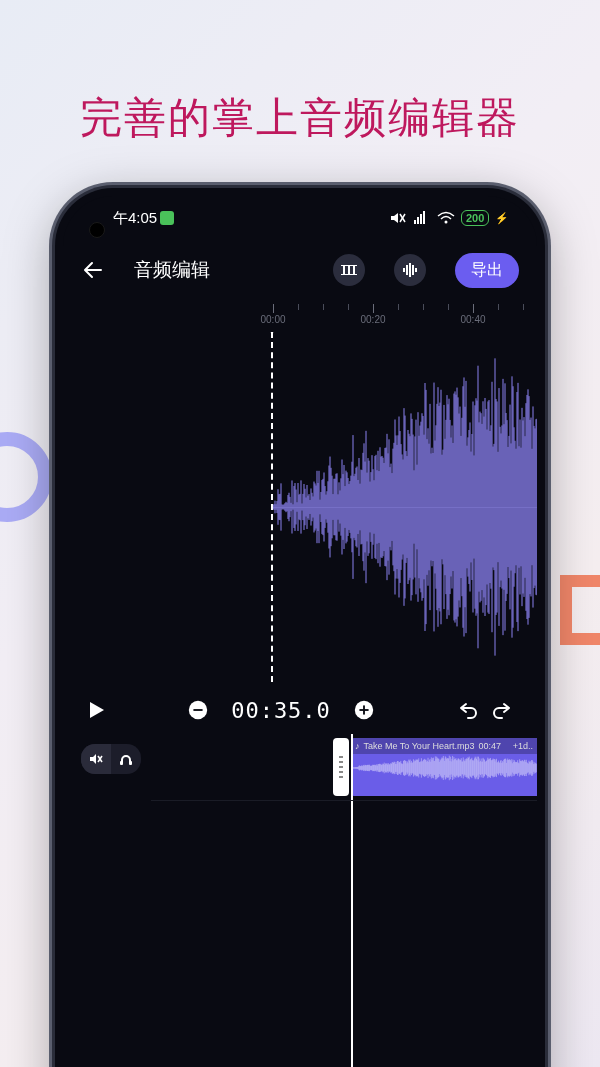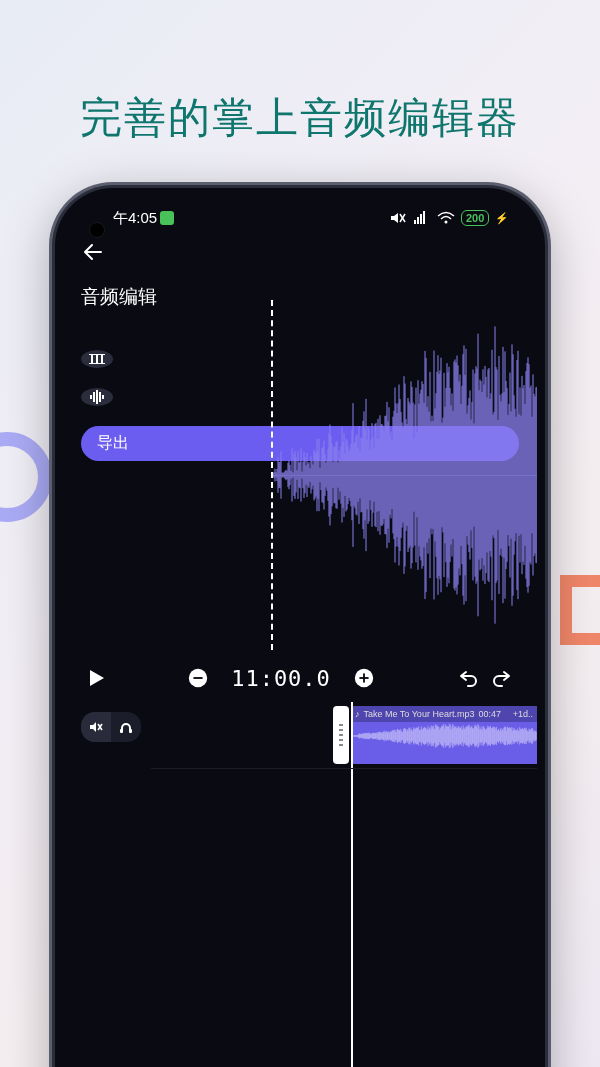--- a/index.html
+++ b/index.html
@@ -5,21 +5,21 @@
 * { margin:0; padding:0; box-sizing:border-box; }
 body {
   width:600px; height:1067px;
   background:linear-gradient(135deg,#e8ecf5 0%,#f2eef5 40%,#f5eef0 70%,#ede8f2 100%);
   font-family:-apple-system,"PingFang SC","Hiragino Sans GB","Microsoft YaHei",sans-serif;
   position:relative; overflow:hidden;
 }
 .hdr-title {
   position:absolute; top:90px; left:0; right:0;
   text-align:center; font-size:42px; font-weight:400;
-  color:#0f766e; letter-spacing:2px;
+  color:#be185d; letter-spacing:2px;
 }
 .deco-circle {
   position:absolute; left:-38px; top:432px;
   width:90px; height:90px; border-radius:50%;
   border:14px solid #9e9ff5; opacity:.85;
 }
 .deco-square {
   position:absolute; right:-30px; top:575px;
   width:70px; height:70px;
   border:12px solid #f07a5a; opacity:.9;
@@ -48,22 +48,22 @@
 .sb-right { margin-left:auto; display:flex; align-items:center; gap:6px; }
 .sb-ic { width:18px; height:14px; display:inline-block; }
 .batt {
   display:flex; align-items:center; gap:2px;
   font-size:11px; color:#4ac25a;
   border:1px solid #4ac25a; border-radius:6px;
   padding:0 4px; height:16px; font-weight:bold;
 }
 
 .navbar {
-  height:60px; display:flex; 
-  padding:0 18px; gap:20px; color:#fff;flex-direction:column;
+  height:60px; display:flex; align-items:center;
+  padding:0 18px; gap:29px; color:#fff;
 }
 .nav-back { width:24px; height:24px; }
 .nav-title { font-size:19px; font-weight:400; }
 .nav-spacer { flex:1; }
 .nav-round {
   width:32px; height:32px; border-radius:50%;
   background:#2b2d3d; display:flex; align-items:center; justify-content:center;
 }
 .nav-export {
   padding:7px 16px; border-radius:18px;
@@ -211,20 +211,36 @@
             <rect x="2" y="7" width="2" height="4" fill="#fff"></rect>
             <rect x="5" y="4" width="2" height="10" fill="#fff"></rect>
             <rect x="8" y="2" width="2" height="14" fill="#fff"></rect>
             <rect x="11" y="4" width="2" height="10" fill="#fff"></rect>
             <rect x="14" y="7" width="2" height="4" fill="#fff"></rect>
           </svg>
     </span>
     <span class="nav-export">导出</span>
   </div>
 
+  <div class="ruler">
+    <span class="tick mj" style="left:210px"></span>
+    <span class="tick-lbl" style="left:210px">00:00</span>
+    <span class="tick" style="left:235px"></span>
+        <span class="tick" style="left:260px"></span>
+        <span class="tick" style="left:285px"></span>
+    <span class="tick mj" style="left:310px"></span>
+    <span class="tick-lbl" style="left:310px">00:20</span>
+    <span class="tick" style="left:335px"></span>
+        <span class="tick" style="left:360px"></span>
+        <span class="tick" style="left:385px"></span>
+    <span class="tick mj" style="left:410px"></span>
+    <span class="tick-lbl" style="left:410px">00:40</span>
+    <span class="tick" style="left:435px"></span>
+        <span class="tick" style="left:460px"></span>
+  </div>
 
   <div class="wave-area">
     <div class="wave-center-line"></div>
     <svg class="wave-svg" preserveAspectRatio="none" viewBox="0 0 340 350" id="bigwave">
           <path d="M0 173.02 L0 176.98 M1 172.05293406164586 L1 177.94706593835414 M2 168.67596583754195 L2 181.32403416245805 M3 172.20674564586378 L3 177.79325435413622 M4 169.01684822892219 L4 180.98315177107781 M5 157.2215211232386 L5 192.7784788767614 M6 162.14741566165986 L6 187.85258433834014 M7 161.90428770477857 L7 188.09571229522143 M8 151.3479115322665 L8 198.6520884677335 M9 172.3294997074967 L9 177.6705002925033 M10 172.942225913784 L10 177.057774086216 M11 172.23923712963744 L11 177.76076287036256 M12 171.0696357478397 L12 178.9303642521603 M13 169.8401849537869 L13 180.1598150462131 M14 170.79559647489347 L14 179.20440352510653 M15 163.0165289724267 L15 186.9834710275733 M16 160.79182292110568 L16 189.20817707889432 M17 164.88908989547355 L17 185.11091010452645 M18 170.8106022384932 L18 179.1893977615068 M19 148.47325225060018 L19 201.52674774939982 M20 172.2961920414412 L20 177.7038079585588 M21 154.01656750434066 L21 195.98343249565934 M22 151.04801936807195 L22 198.95198063192805 M23 157.5367938854577 L23 192.4632061145423 M24 170.22457159381293 L24 179.77542840618707 M25 151.01645587282803 L25 198.98354412717197 M26 162.59813485153057 L26 187.40186514846943 M27 161.84730332784267 L27 188.15269667215733 M28 148.36073026378037 L28 201.63926973621963 M29 171.4384245824148 L29 178.5615754175852 M30 161.8899458685709 L30 188.1100541314291 M31 151.96927374647208 L31 198.03072625352792 M32 156.756794440715 L32 193.243205559285 M33 165.4586250710668 L33 184.5413749289332 M34 153.00994513506313 L34 196.99005486493687 M35 163.6548953570445 L35 186.3451046429555 M36 162.08534264778294 L36 187.91465735221706 M37 168.01966925995015 L37 181.98033074004985 M38 156.43909816887745 L38 193.56090183112255 M39 160.78604485087703 L39 189.21395514912297 M40 164.44951886852346 L40 185.55048113147654 M41 149.55313921988 L41 200.44686078012 M42 151.43011417726524 L42 198.56988582273476 M43 153.52151964561227 L43 196.47848035438773 M44 138.82428762838111 L44 211.17571237161889 M45 151.00703083723633 L45 198.99296916276367 M46 138.83233195485124 L46 211.16766804514876 M47 167.6585113686994 L47 182.3414886313006 M48 159.96741939735017 L48 190.03258060264983 M49 148.03551867148232 L49 201.96448132851768 M50 146.88981545816515 L50 203.11018454183485 M51 140.49544273095916 L51 209.50455726904084 M52 154.04772025228863 L52 195.95227974771137 M53 162.60893585329526 L53 187.39106414670474 M54 159.2467847104819 L54 190.7532152895181 M55 149.28783782159377 L55 200.71216217840623 M56 133.50154786029813 L56 216.49845213970187 M57 124.54542758618285 L57 225.45457241381715 M58 135.82051685867958 L58 214.17948314132042 M59 143.68334409800192 L59 206.31665590199808 M60 162.07910364953077 L60 187.92089635046923 M61 146.77513229859466 L61 203.22486770140534 M62 146.7032032128771 L62 203.2967967871229 M63 141.78170803242537 L63 208.21829196757463 M64 141.28273862327515 L64 208.71726137672485 M65 162.30699393886712 L65 187.69300606113288 M66 150.34283418679794 L66 199.65716581320206 M67 158.45730913568462 L67 191.54269086431538 M68 146.32362846641288 L68 203.67637153358712 M69 127.49006994497628 L69 222.50993005502372 M70 142.1068229588518 L70 207.8931770411482 M71 132.9890572330265 L71 217.0109427669735 M72 154.09039081003797 L72 195.90960918996203 M73 138.61438263949708 L73 211.38561736050292 M74 140.33840747328242 L74 209.66159252671758 M75 146.02096288000286 L75 203.97903711999714 M76 152.04042545689543 L76 197.95957454310457 M77 149.06791532155208 L77 200.93208467844792 M78 143.644637914315 L78 206.355362085685 M79 129.72756275824494 L79 220.27243724175506 M80 103.0636914473013 L80 246.9363085526987 M81 144.1261331022098 L81 205.8738668977902 M82 141.76638120430277 L82 208.23361879569723 M83 135.73789253943323 L83 214.26210746056677 M84 134.49624216495266 L84 215.50375783504734 M85 148.03010948704696 L85 201.96989051295304 M86 126.01028295410157 L86 223.98971704589843 M87 151.65259829656387 L87 198.34740170343613 M88 137.5817864365105 L88 212.4182135634895 M89 138.07955905025062 L89 211.92044094974938 M90 120.8350609773121 L90 229.16493902268792 M91 111.31844315462897 L91 238.68155684537103 M92 129.56460842973098 L92 220.43539157026902 M93 98.83788885630108 L93 251.16211114369892 M94 140.6026616391743 L94 209.3973383608257 M95 126.09253412517214 L95 223.90746587482786 M96 128.70109294561374 L96 221.29890705438626 M97 149.57030212330898 L97 200.42969787669102 M98 140.11912272690188 L98 209.88087727309812 M99 123.1670579423828 L99 226.8329420576172 M100 137.2452359638389 L100 212.7547640361611 M101 148.24173117876677 L101 201.75826882123323 M102 124.0332427586317 L102 225.9667572413683 M103 122.81905574218561 L103 227.1809442578144 M104 138.23467886429418 L104 211.76532113570582 M105 118.79277893791698 L105 231.20722106208302 M106 139.07260894368773 L106 210.92739105631227 M107 115.2879202059591 L107 234.7120797940409 M108 124.64589915887377 L108 225.35410084112624 M109 123.9636188233527 L109 226.0363811766473 M110 125.71094060429849 L110 224.2890593957015 M111 130.95736442619565 L111 219.04263557380435 M112 115.9419324330035 L112 234.0580675669965 M113 115.5730311400946 L113 234.4269688599054 M114 101.85665075496225 L114 248.14334924503777 M115 121.33126168420036 L115 228.66873831579966 M116 107.3238692991767 L116 242.6761307008233 M117 135.1268083620697 L117 214.8731916379303 M118 131.61368183417557 L118 218.38631816582443 M119 141.07162422977095 L119 208.92837577022905 M120 116.65154837394321 L120 233.34845162605677 M121 110.8136255660118 L121 239.1863744339882 M122 87.4734425230343 L122 262.5265574769657 M123 103.4262251570945 L123 246.5737748429055 M124 112.92728542729955 L124 237.07271457270045 M125 103.32022565889902 L125 246.679774341101 M126 84.50715226292036 L126 265.4928477370796 M127 99.04749809515299 L127 250.952501904847 M128 112.10144663580607 L128 237.89855336419393 M129 122.43020039439133 L129 227.56979960560867 M130 127.48637246597343 L130 222.51362753402657 M131 76.14801262195914 L131 273.85198737804086 M132 83.57463761240587 L132 266.42536238759413 M133 119.06403839092027 L133 230.93596160907973 M134 124.0641947346122 L134 225.93580526538778 M135 98.00583910251636 L135 251.99416089748365 M136 101.74012619875155 L136 248.25987380124843 M137 104.2104628825661 L137 245.7895371174339 M138 81.39906419328152 L138 268.6009358067185 M139 86.87001550219047 L139 263.1299844978095 M140 102.54756286181879 L140 247.4524371381812 M141 138.30057267807155 L141 211.69942732192845 M142 104.42474314535227 L142 245.57525685464773 M143 87.6335888857708 L143 262.3664111142292 M144 132.67804769463805 L144 217.32195230536195 M145 80.19024248476923 L145 269.8097575152308 M146 103.76670967673562 L146 246.23329032326438 M147 93.55866458498201 L147 256.441335415018 M148 89.70197270696366 L148 260.29802729303634 M149 81.25663501191687 L149 268.74336498808316 M150 83.97339458748128 L150 266.02660541251873 M151 102.68296430332556 L151 247.31703569667445 M152 50.9998654074555 L152 299.0001345925445 M153 57.87565710828527 L153 292.1243428917147 M154 107.14121157872316 L154 242.85878842127684 M155 96.26820504773615 L155 253.73179495226384 M156 111.6863914002326 L156 238.3136085997674 M157 71.88663764211782 L157 278.1133623578822 M158 121.45904143253102 L158 228.54095856746898 M159 115.698079287956 L159 234.301920712044 M160 120.98103891190627 L160 229.01896108809373 M161 50.57522243922972 L161 299.4247775607703 M162 108.53060760459852 L162 241.46939239540148 M163 93.28026102948834 L163 256.7197389705117 M164 71.82669644339163 L164 278.1733035566084 M165 55.18091887842854 L165 294.81908112157146 M166 73.99797563258589 L166 276.0020243674141 M167 70.56911468789549 L167 279.4308853121045 M168 57.719576995895665 L168 292.28042300410436 M169 122.71593527440768 L169 227.28406472559232 M170 117.62507673745367 L170 232.37492326254633 M171 72.93018693680484 L171 277.06981306319517 M172 106.79594929621247 L172 243.20405070378752 M173 87.85553491269087 L173 262.14446508730913 M174 63.09572928451462 L174 286.9042707154854 M175 72.26956053218917 L175 277.7304394678108 M176 66.71638947927528 L176 283.2836105207247 M177 87.95059370499231 L177 262.04940629500766 M178 105.51792633600661 L178 244.4820736639934 M179 93.46171200473673 L179 256.53828799526326 M180 110.95584239045043 L180 239.0441576095496 M181 61.53630667569465 L181 288.4636933243054 M182 59.39329421143796 L182 290.60670578856207 M183 62.69972916958011 L183 287.3002708304199 M184 55.590110152288375 L184 294.4098898477116 M185 65.36431124892455 L185 284.63568875107546 M186 81.53621106408131 L186 268.46378893591867 M187 74.54725140621757 L187 275.4527485937824 M188 103.9224263766589 L188 246.0775736233411 M189 85.78570406311502 L189 264.214295936885 M190 54.24799607730114 L190 295.75200392269886 M191 45.45382756766688 L191 304.54617243233315 M192 74.777719674819 L192 275.22228032518103 M193 48.882112381489335 L193 301.1178876185107 M194 113.69672693476429 L194 236.30327306523571 M195 105.34880094509495 L195 244.65119905490505 M196 98.02625245537371 L196 251.9737475446263 M197 90.44362736766672 L197 259.55637263233325 M198 119.59073142156345 L198 230.40926857843655 M199 102.01244015103775 L199 247.98755984896223 M200 69.5054375099454 L200 280.4945624900546 M201 123.41195752961573 L201 226.58804247038427 M202 73.30777747830122 L202 276.6922225216988 M203 66.24302717866678 L203 283.7569728213332 M204 68.63716912836036 L204 281.36283087163963 M205 33.690740067934456 L205 316.3092599320655 M206 90.36288176438633 L206 259.6371182356137 M207 79.63830579368937 L207 270.36169420631063 M208 81.18497188066988 L208 268.8150281193301 M209 91.91696726851288 L209 258.08303273148715 M210 69.27579022556434 L210 280.7242097744357 M211 84.59322205675285 L211 265.40677794324716 M212 65.97777232077166 L212 284.0222276792283 M213 76.91935789575552 L213 273.0806421042445 M214 97.51763584717013 L214 252.48236415282986 M215 69.44745203109404 L215 280.55254796890597 M216 68.03445660410672 L216 281.9655433958933 M217 99.01330376318512 L217 250.98669623681488 M218 93.2742842597621 L218 256.7257157402379 M219 49.7800786771694 L219 300.2199213228306 M220 114.56863838127398 L220 235.43136161872602 M221 111.86352489910308 L221 238.13647510089692 M222 26.34305105881785 L222 323.6569489411821 M223 67.02340663051413 L223 282.97659336948584 M224 69.44368318846145 L224 280.5563168115385 M225 119.81107522809522 L225 230.1889247719048 M226 56.07588647563756 L226 293.92411352436244 M227 94.83075804635841 L227 255.16924195364157 M228 101.45106912971858 L228 248.54893087028142 M229 93.4309133772645 L229 256.5690866227355 M230 46.86370393631995 L230 303.13629606368005 M231 92.1957978593221 L231 257.8042021406779 M232 51.31851048846447 L232 298.6814895115355 M233 81.01414860745544 L233 268.98585139254453 M234 88.13916751525403 L234 261.86083248474597 M235 114.9661350108473 L235 235.0338649891527 M236 103.93330971632923 L236 246.06669028367077 M237 72.59591400999516 L237 277.40408599000483 M238 111.41924232433132 L238 238.58075767566868 M239 44.327266166818134 L239 305.67273383318184 M240 54.259914584883916 L240 295.7400854151161 M241 95.27058023306604 L241 254.72941976693397 M242 108.78762830719151 L242 241.2123716928085 M243 116.71595116179677 L243 233.28404883820323 M244 60.02473821060275 L244 289.9752617893972 M245 50.86922004453287 L245 299.1307799554671 M246 114.20759391923099 L246 235.792406080769 M247 87.52783414665247 L247 262.4721658533475 M248 115.66200731855754 L248 234.33799268144247 M249 75.85206632382634 L249 274.1479336761737 M250 88.49047698278987 L250 261.50952301721014 M251 85.10160075941768 L251 264.8983992405823 M252 104.18561565721734 L252 245.81438434278266 M253 71.17533324593307 L253 278.8246667540669 M254 62.959282476959444 L254 287.04071752304054 M255 57.3240102288912 L255 292.6759897711088 M256 64.11155368581302 L256 285.888446314187 M257 87.87465735354638 L257 262.12534264645365 M258 85.55489527574143 L258 264.44510472425856 M259 116.78638720589628 L259 233.2136127941037 M260 74.42597335785727 L260 275.5740266421427 M261 93.9331546672156 L261 256.0668453327844 M262 96.39789129389932 L262 253.6021087061007 M263 87.1912039478093 L263 262.8087960521907 M264 86.73978517146506 L264 263.2602148285349 M265 47.60663562001433 L265 302.39336437998566 M266 58.01378346619464 L266 291.98621653380536 M267 108.58856212789347 L267 241.41143787210655 M268 80.6187531458524 L268 269.3812468541476 M269 80.57251450370774 L269 269.42748549629226 M270 55.484689782610616 L270 294.51531021738936 M271 50.74317901148049 L271 299.2568209885195 M272 91.69079233192913 L272 258.3092076680709 M273 63.301783044669236 L273 286.69821695533074 M274 71.31262802304802 L274 278.68737197695197 M275 122.44238272544638 L275 227.55761727455362 M276 80.08740685887737 L276 269.9125931411226 M277 85.0649160849722 L277 264.9350839150278 M278 85.38668709620059 L278 264.6133129037994 M279 72.9169198428383 L279 277.0830801571617 M280 75.0981354370915 L280 274.9018645629085 M281 89.29888356268299 L281 260.701116437317 M282 84.34864313703461 L282 265.6513568629654 M283 100.50853722211586 L283 249.49146277788412 M284 124.84618580012128 L284 225.15381419987872 M285 98.93002387856069 L285 251.0699761214393 M286 74.6743835540063 L286 275.3256164459937 M287 88.37888075874478 L287 261.6211192412552 M288 105.9591604299269 L288 244.0408395700731 M289 91.67598469729202 L289 258.32401530270795 M290 122.05264628746013 L290 227.94735371253987 M291 119.03564671394884 L291 230.96435328605116 M292 121.17734773538893 L292 228.82265226461107 M293 84.09457419999657 L293 265.9054258000034 M294 112.34775871826554 L294 237.65224128173446 M295 119.37772692127884 L295 230.62227307872115 M296 112.60549707532668 L296 237.3945029246733 M297 52.88181635895734 L297 297.11818364104266 M298 103.62700379100325 L298 246.37299620899677 M299 125.43379497010511 L299 224.5662050298949 M300 91.25257453189602 L300 258.747425468104 M301 137.01555146690407 L301 212.98444853309593 M302 117.47611782629765 L302 232.52388217370236 M303 120.64469698028498 L303 229.35530301971502 M304 97.14065350822061 L304 252.85934649177938 M305 96.09145089069338 L305 253.90854910930662 M306 117.45092107363655 L306 232.54907892636345 M307 106.98095823243713 L307 243.01904176756287 M308 75.21965020577443 L308 274.7803497942256 M309 89.79414292124162 L309 260.2058570787584 M310 110.78589382773222 L310 239.21410617226778 M311 105.92543765625106 L311 244.07456234374894 M312 115.19594814660505 L312 234.80405185339495 M313 89.24975007955861 L313 260.7502499204414 M314 117.20110535994843 L314 232.79889464005157 M315 107.46923186480443 L315 242.53076813519556 M316 129.33293661797057 L316 220.66706338202943 M317 125.69410621284739 L317 224.30589378715263 M318 131.494686642536 L318 218.505313357464 M319 122.43998452204605 L319 227.56001547795395 M320 123.23709474162911 L320 226.7629052583709 M321 134.20956978226846 L321 215.79043021773154 M322 128.5150362000483 L322 221.4849637999517 M323 134.11571203226083 L323 215.88428796773917 M324 125.04795260035112 L324 224.95204739964888 M325 77.86447195626022 L325 272.1355280437398 M326 124.20709195310789 L326 225.7929080468921 M327 114.09191479528462 L327 235.90808520471538 M328 113.89141464303916 L328 236.10858535696084 M329 96.16300322128686 L329 253.83699677871314 M330 135.3498978646007 L330 214.6501021353993 M331 113.62242879470722 L331 236.37757120529278 M332 102.81336357722574 L332 247.18663642277426 M333 131.4748754977321 L333 218.5251245022679 M334 93.53571122325056 L334 256.4642887767494 M335 98.92820643034597 L335 251.07179356965403 M336 135.77032325585003 L336 214.22967674414997 M337 133.0877502238273 L337 216.9122497761727 M338 115.73980599030625 L338 234.26019400969375 M339 99.19789462255552 L339 250.8021053774445 " stroke="#8a80ee" stroke-width="1"></path>
         </svg>
     <div class="playhead"></div>
     <div class="playhead-tri"></div>
   </div>
 
@@ -234,21 +250,21 @@
             <path d="M6 4l14 8-14 8V4z" fill="#fff"></path>
           </svg>
     </span>
     <span class="trans-spacer"></span>
     <span class="trans-btn">
       <svg viewBox="0 0 24 24" width="22" height="22">
             <circle cx="12" cy="12" r="10" fill="#fff"></circle>
             <rect x="7" y="11" width="10" height="2" fill="#090a12"></rect>
           </svg>
     </span>
-    <span class="trans-time">11:00.0</span>
+    <span class="trans-time">00:35.0</span>
     <span class="trans-btn">
       <svg viewBox="0 0 24 24" width="22" height="22">
             <circle cx="12" cy="12" r="10" fill="#fff"></circle>
             <rect x="7" y="11" width="10" height="2" fill="#090a12"></rect>
             <rect x="11" y="7" width="2" height="10" fill="#090a12"></rect>
           </svg>
     </span>
     <span class="trans-spacer"></span>
     <span class="trans-btn">
       <svg viewBox="0 0 24 24" width="24" height="24">

